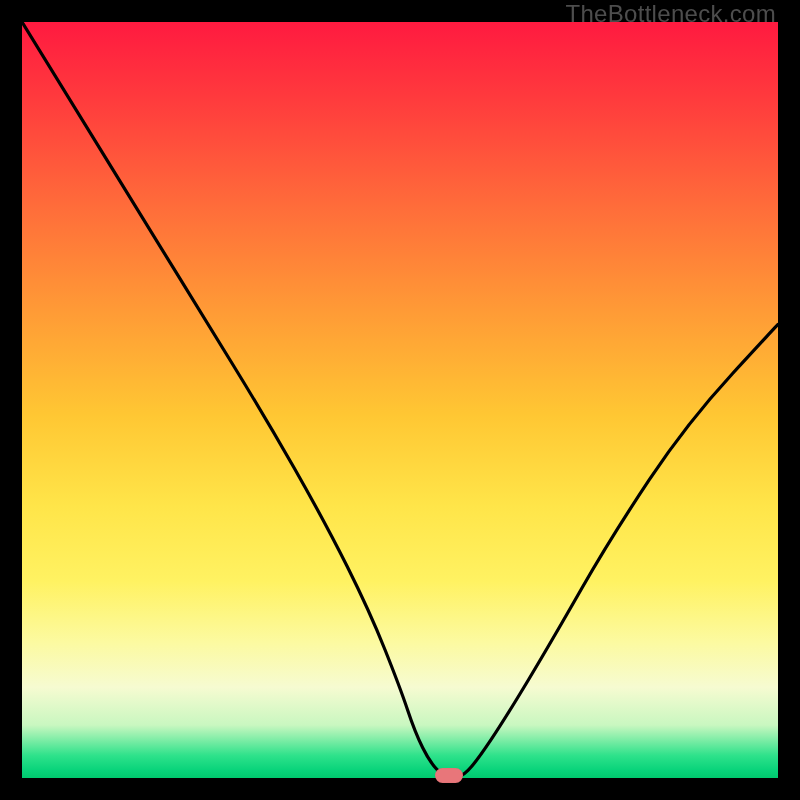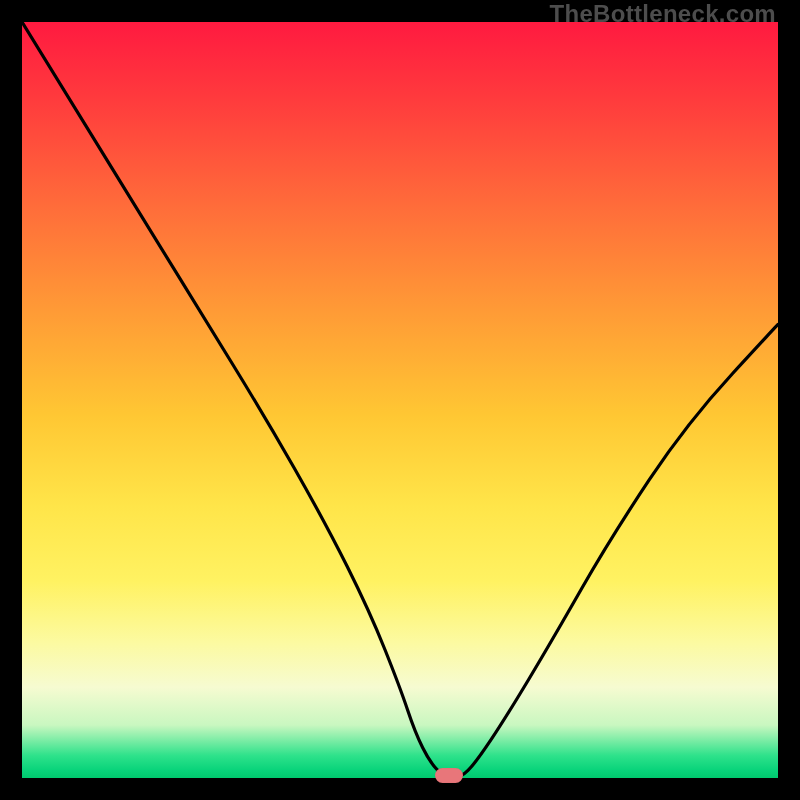--- a/index.html
+++ b/index.html
@@ -42,21 +42,21 @@
       #08d37a 99%,
       #00c96e 100%
     );
   }
   .watermark {
     position: absolute;
     top: 0px;
     right: 24px;
     color: #5b5b5b;
     font-size: 24px;
-    font-weight: 700;
+    font-weight: 400;
     letter-spacing: 0.3px;
     opacity: 0.85;
     pointer-events: none;
   }
   svg.curve {
     position: absolute;
     left: 0;
     top: 0;
     width: 756px;
     height: 756px;

